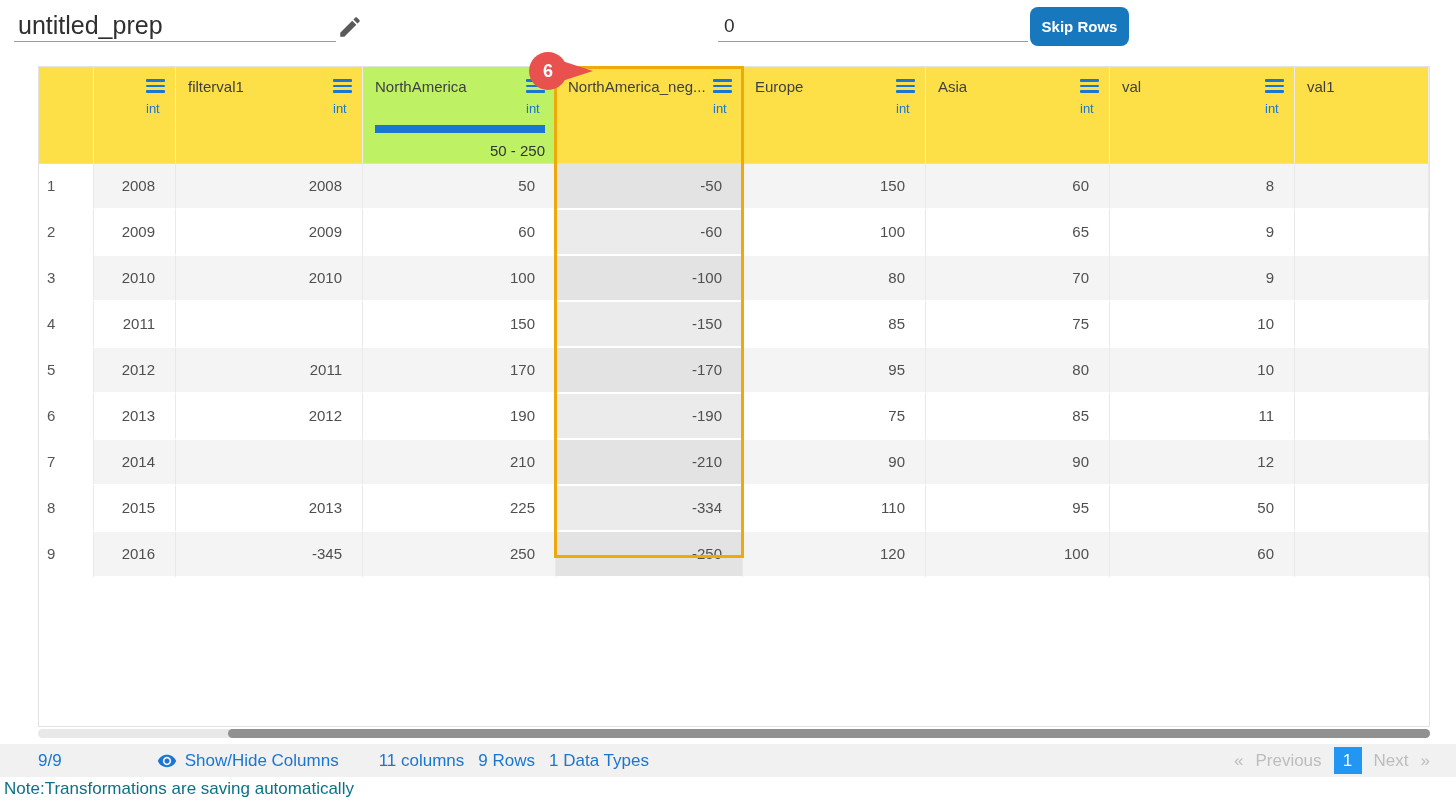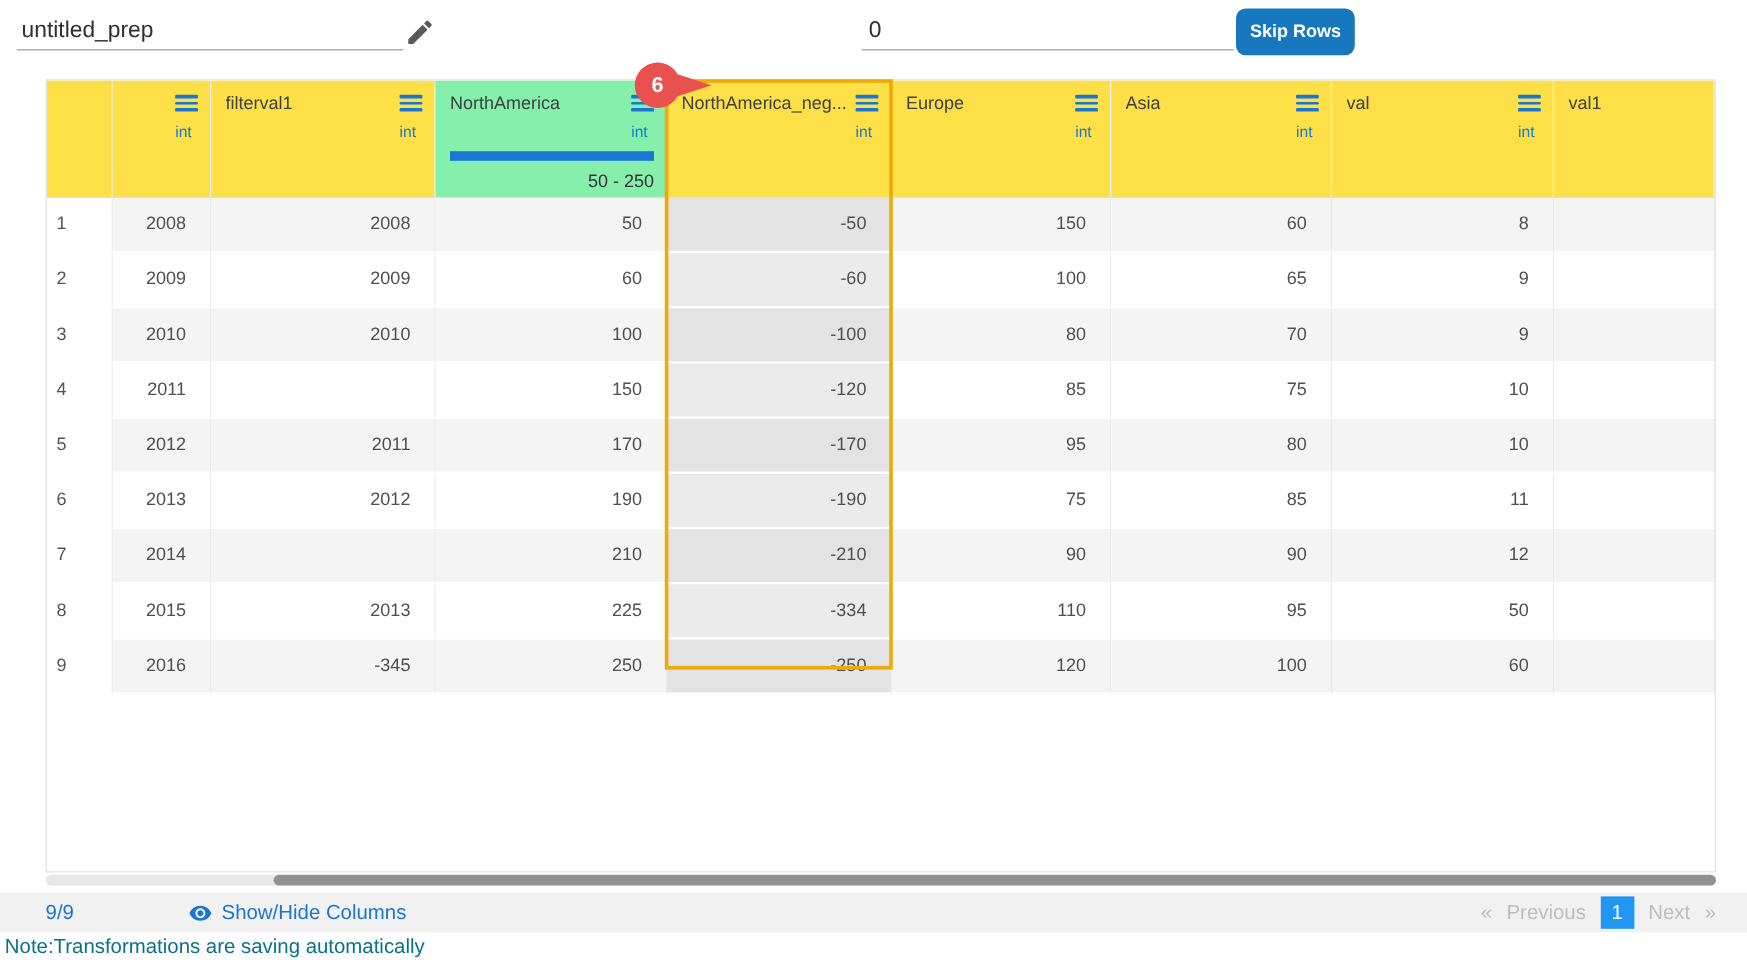--- a/index.html
+++ b/index.html
@@ -7,21 +7,21 @@
   body {
     width:1456px; height:807px; position:relative; overflow:hidden;
     background:#ffffff; font-family:"Liberation Sans", sans-serif;
   }
 
   
   .topbar { position:absolute; left:0; top:0; width:1456px; height:66px; background:#fff; }
   .name-input {
     position:absolute; left:14px; top:10px; width:322px; height:32px;
     border:none; border-bottom:1px solid #9a9a9a; outline:none;
-    font-family:"Liberation Sans", sans-serif; font-size:19px; color:#2f2f2f; background:transparent; padding:0 4px;
+    font-family:"Liberation Sans", sans-serif; font-size:25px; color:#2f2f2f; background:transparent; padding:0 4px;
   }
   .pencil { position:absolute; left:337px; top:14px; width:26px; height:26px; cursor:pointer; }
   .skip-input {
     position:absolute; left:718px; top:10px; width:310px; height:32px;
     border:none; border-bottom:1px solid #9a9a9a; outline:none;
     font-family:"Liberation Sans", sans-serif; font-size:19px; color:#2f2f2f; background:transparent; padding:0 6px;
   }
   .skip-btn {
     position:absolute; left:1030px; top:7px; width:99px; height:39px;
     background:#1878be; color:#fff; border:none; border-radius:8px;
@@ -34,21 +34,21 @@
     border:1px solid #e3e3e3; background:#fff; overflow:hidden;
   }
   table { border-collapse:separate; border-spacing:0; table-layout:fixed; width:1390px; }
   col.c0{width:55px;} col.c1{width:82px;} col.c2{width:187px;} col.c3{width:193px;}
   col.c4{width:187px;} col.c5{width:183px;} col.c6{width:184px;} col.c7{width:185px;} col.c8{width:134px;}
   thead th {
     height:77px; vertical-align:top; text-align:left; background:#fde047;
     border-right:1px solid #ececec; border-bottom:1px solid #dedede;
     padding:9px 10px 4px 12px; font-weight:normal; overflow:hidden;
   }
-  thead th.na-col { background:#86efac; }
+  thead th.na-col { background:#bef264; }
   .th-top { display:flex; justify-content:space-between; align-items:flex-start; }
   .th-title { font-size:15px; color:#3f3f3f; white-space:nowrap; overflow:hidden; padding-top:2px; }
   .th-right { text-align:right; flex-shrink:0; }
   .menu-icon { width:19px; padding-top:3px; cursor:pointer; display:inline-block; }
   .menu-icon div { height:2.5px; background:#1976d2; margin-bottom:3px; border-radius:1px; }
   .dtype { color:#1976d2; font-size:13px; text-align:left; margin-top:1px; }
   .range-bar { height:8px; background:#1976d2; margin-top:9px; }
   .range-label { text-align:right; font-size:15px; color:#333; margin-top:9px; }
 
   tbody td {
@@ -218,21 +218,21 @@
           <td class="col4">80</td>
           <td class="col5">70</td>
           <td class="col6">9</td>
           <td class="col7"></td>
         </tr>
         <tr>
           <td class="rownum">4</td>
           <td class="col0">2011</td>
           <td class="col1"></td>
           <td class="col2">150</td>
-          <td class="col3">-120</td>
+          <td class="col3">-150</td>
           <td class="col4">85</td>
           <td class="col5">75</td>
           <td class="col6">10</td>
           <td class="col7"></td>
         </tr>
         <tr>
           <td class="rownum">5</td>
           <td class="col0">2012</td>
           <td class="col1">2011</td>
           <td class="col2">170</td>
@@ -303,20 +303,25 @@
 <div class="footer">
   <span class="rowcount">9/9</span>
 
   <span class="showhide">
     <svg width="20" height="20" viewBox="0 0 24 24">
       <path fill="#1976d2" d="M12 4.5C7 4.5 2.73 7.61 1 12c1.73 4.39 6 7.5 11 7.5s9.27-3.11 11-7.5c-1.73-4.39-6-7.5-11-7.5zM12 17c-2.76 0-5-2.24-5-5s2.24-5 5-5 5 2.24 5 5-2.24 5-5 5zm0-8c-1.66 0-3 1.34-3 3s1.34 3 3 3 3-1.34 3-3-1.34-3-3-3z"></path>
     </svg>
     <span>Show/Hide Columns</span>
   </span>
 
+  <span class="counts">
+    <span>11 columns</span>
+    <span>9 Rows</span>
+    <span>1 Data Types</span>
+  </span>
 
   <span class="pagination">
     <span class="page-link">«</span>
     <span class="page-link">Previous</span>
     <span class="page-current">1</span>
     <span class="page-link">Next</span>
     <span class="page-link">»</span>
   </span>
 </div>
 

